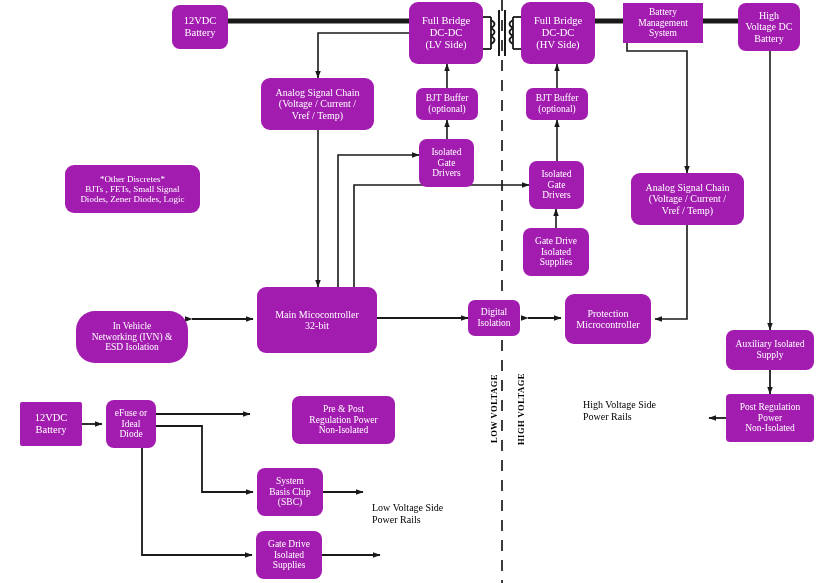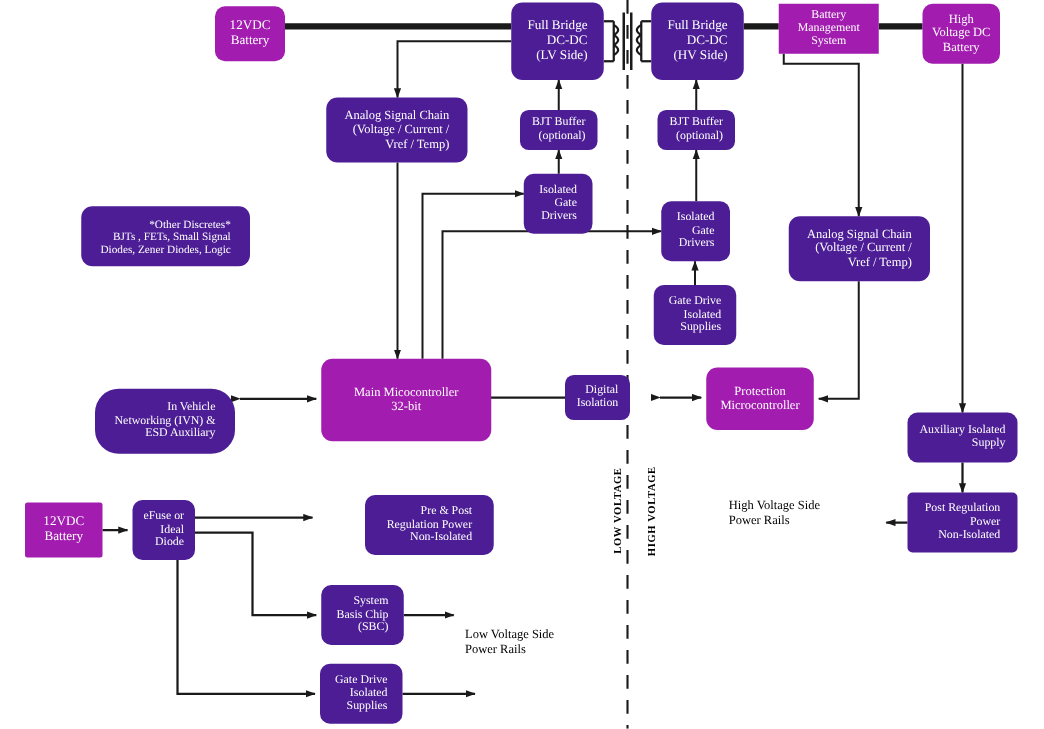--- a/index.html
+++ b/index.html
@@ -3,21 +3,21 @@
 <meta charset="utf-8">
 <style>
   html,body{margin:0;padding:0;background:#ffffff;}
   body{width:835px;height:583px;position:relative;overflow:hidden;
        font-family:"Liberation Serif","DejaVu Serif",serif;}
   #canvas{position:absolute;left:0;top:0;width:835px;height:583px;}
   svg.wires{position:absolute;left:0;top:0;width:835px;height:583px;pointer-events:none;}
   .node{position:absolute;display:flex;align-items:center;justify-content:center;
         text-align:center;color:#ffffff;line-height:1.12;box-sizing:border-box;
         padding:2px 3px;}
-  .orange{background:#4c1d95;border-radius:9px;text-align:right;}
+  .orange{background:#a21caf;border-radius:9px;}
   .gray{background:#a21caf;border-radius:9px;}
   .gray.sharp{border-radius:0;}
   .gray.sq{border-radius:2px;}
   .label{position:absolute;color:#000000;text-align:left;line-height:1.2;}
   .vlabel{position:absolute;color:#000000;letter-spacing:.5px;
           transform-origin:0 0;white-space:nowrap;font-weight:bold;}
 </style>
 </head>
 <body>
 
@@ -196,30 +196,30 @@
         <div>
           <div>Analog Signal Chain</div>
           <div>(Voltage / Current /</div>
           <div>Vref / Temp)</div>
         </div>
       </div>
       <div class="node orange" style="left: 76px; top: 283px; width: 112px; height: 52px; font-size: 9.5px; border-radius: 19px; margin-top: 28px;">
         <div>
           <div>In Vehicle</div>
           <div>Networking (IVN) &amp;</div>
-          <div>ESD Auxiliary</div>
-        </div>
-      </div>
-      <div class="node gray" style="left: 257px; top: 287px; width: 136px; height: 66px; font-size: 10px; border-radius: 9px;">
+          <div>ESD Isolation</div>
+        </div>
+      </div>
+      <div class="node gray" style="left: 257px; top: 287px; width: 120px; height: 66px; font-size: 10px; border-radius: 9px;">
         <div>
           <div>Main Micocontroller</div>
           <div>32-bit</div>
         </div>
       </div>
-      <div class="node orange" style="left: 452px; top: 300px; width: 52px; height: 36px; font-size: 9.5px; border-radius: 7px;">
+      <div class="node orange" style="left: 468px; top: 300px; width: 52px; height: 36px; font-size: 9.5px; border-radius: 7px;">
         <div>
           <div>Digital</div>
           <div>Isolation</div>
         </div>
       </div>
       <div class="node gray" style="left: 565px; top: 294px; width: 86px; height: 50px; font-size: 10px; border-radius: 9px;">
         <div>
           <div>Protection</div>
           <div>Microcontroller</div>
         </div>

